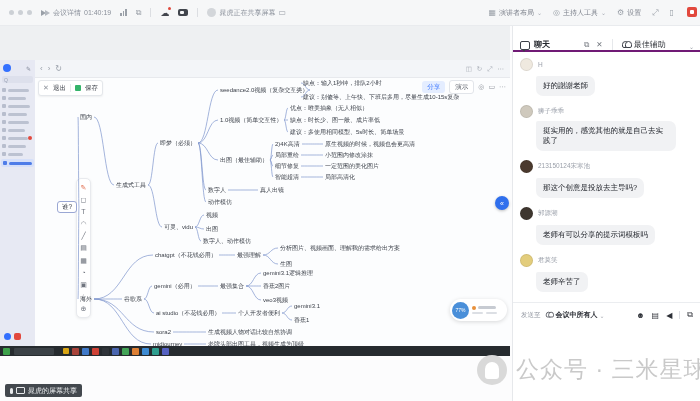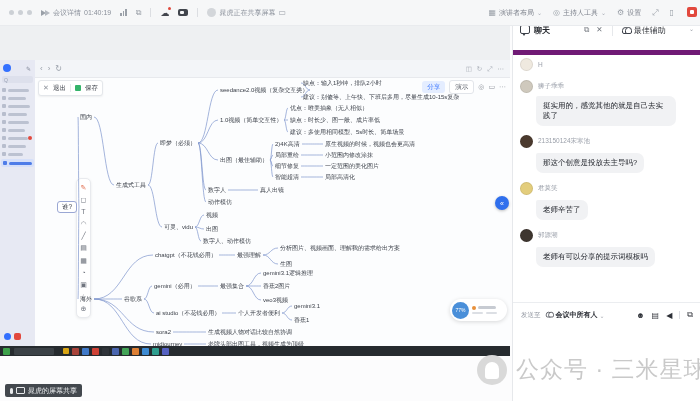--- a/index.html
+++ b/index.html
@@ -89,21 +89,21 @@
   .w-lines .l1 b{width:18px;height:3px;border-radius:1.5px;background:#c7cbd2;}
   .w-lines .l2{display:flex;gap:3px;}
   .w-lines .l2 b{width:11px;height:2.5px;border-radius:1px;background:#dcdfe4;}
   
   .share-badge{position:absolute;left:5px;top:384px;height:13px;background:#43484e;border-radius:2px;color:#eceef0;
                font-size:7px;display:flex;align-items:center;gap:3px;padding:0 5px;z-index:45;}
   .share-badge .mic{width:3px;height:6px;background:#e6e8ea;border-radius:1.5px;}
   .share-badge .scr{width:7px;height:5px;border:1px solid #e6e8ea;border-radius:1px;}
   
   .chat{position:absolute;left:512px;top:25px;width:188px;height:376px;background:#fff;border-left:1px solid #e6e8eb;z-index:10;}
-  .chat-hdr{height:25px;border-bottom:5px solid #701a75;display:flex;align-items:flex-start;padding:0 7px;}
+  .chat-hdr{height:25px;border-bottom:2px solid #701a75;display:flex;align-items:flex-end;padding:0 7px;}
   .chat-ic{width:8px;height:7px;border:1px solid #3c4049;border-radius:2px;position:relative;margin-right:4px;}
   .chat-ic:after{content:"";position:absolute;left:1px;bottom:-3px;border-left:2px solid transparent;border-right:2px solid transparent;border-top:3px solid #3c4049;}
   .chat-title{font-size:8px;color:#22252b;font-weight:bold;}
   .hdr-mini{display:flex;gap:7px;margin-left:34px;font-size:7.5px;color:#6b7078;}
   .hdr-div{width:1px;height:11px;background:#e6e8eb;margin-left:9px;}
   .members{display:flex;align-items:center;gap:3px;margin-left:9px;font-size:8px;color:#2a2d33;}
   .ppl{width:9px;height:6px;position:relative;}
   .ppl:before,.ppl:after{content:"";position:absolute;bottom:0;width:5px;height:5px;border:1px solid #3c4049;border-radius:50% 50% 2px 2px;background:#fff;}
   .ppl:before{left:0;}.ppl:after{left:3px;}
   .hdr-chev{margin-left:auto;font-size:6px;color:#9a9ea6;}
@@ -449,37 +449,37 @@
       <span class="ppl"></span>
       <span>最佳辅助</span>
     </span>
     <span class="hdr-chev">⌄</span>
   </div>
 
   <div class="messages" id="chat-messages">
       <div class="msg"><div class="msg-head">
           <span class="msg-av" style="background: rgb(239, 233, 223);"></span>
           <span class="msg-name">H</span>
-        </div></div>
+        </div><div class="msg-bubble">好的謝謝老師</div></div>
       <div class="msg"><div class="msg-head">
           <span class="msg-av" style="background: rgb(207, 201, 189);"></span>
           <span class="msg-name">狮子乖乖</span>
         </div><div class="msg-bubble">挺实用的，感觉其他的就是自己去实践了</div></div>
       <div class="msg"><div class="msg-head">
           <span class="msg-av" style="background: rgb(75, 58, 46);"></span>
           <span class="msg-name">213150124宋寒池</span>
         </div><div class="msg-bubble">那这个创意是投放去主导吗?</div></div>
       <div class="msg"><div class="msg-head">
+          <span class="msg-av" style="background: rgb(62, 54, 47);"></span>
+          <span class="msg-name">郭源潮</span>
+        </div><div class="msg-bubble">老师有可以分享的提示词模板吗</div></div>
+      <div class="msg"><div class="msg-head">
           <span class="msg-av" style="background: rgb(227, 205, 124);"></span>
           <span class="msg-name">君莫笑</span>
         </div><div class="msg-bubble">老师辛苦了</div></div>
-      <div class="msg"><div class="msg-head">
-          <span class="msg-av" style="background: rgb(62, 54, 47);"></span>
-          <span class="msg-name">郭源潮</span>
-        </div><div class="msg-bubble">老师有可以分享的提示词模板吗</div></div>
     </div>
 
   <div class="compose">
     <div class="compose-row">
       <span class="sendto-label">发送至</span>
       <span class="ppl sendto-ppl"></span>
       <span class="sendto-val">会议中所有人</span>
       <span class="chev">⌄</span>
       <span class="compose-icons" id="compose-icons">
           <span>☻</span>

